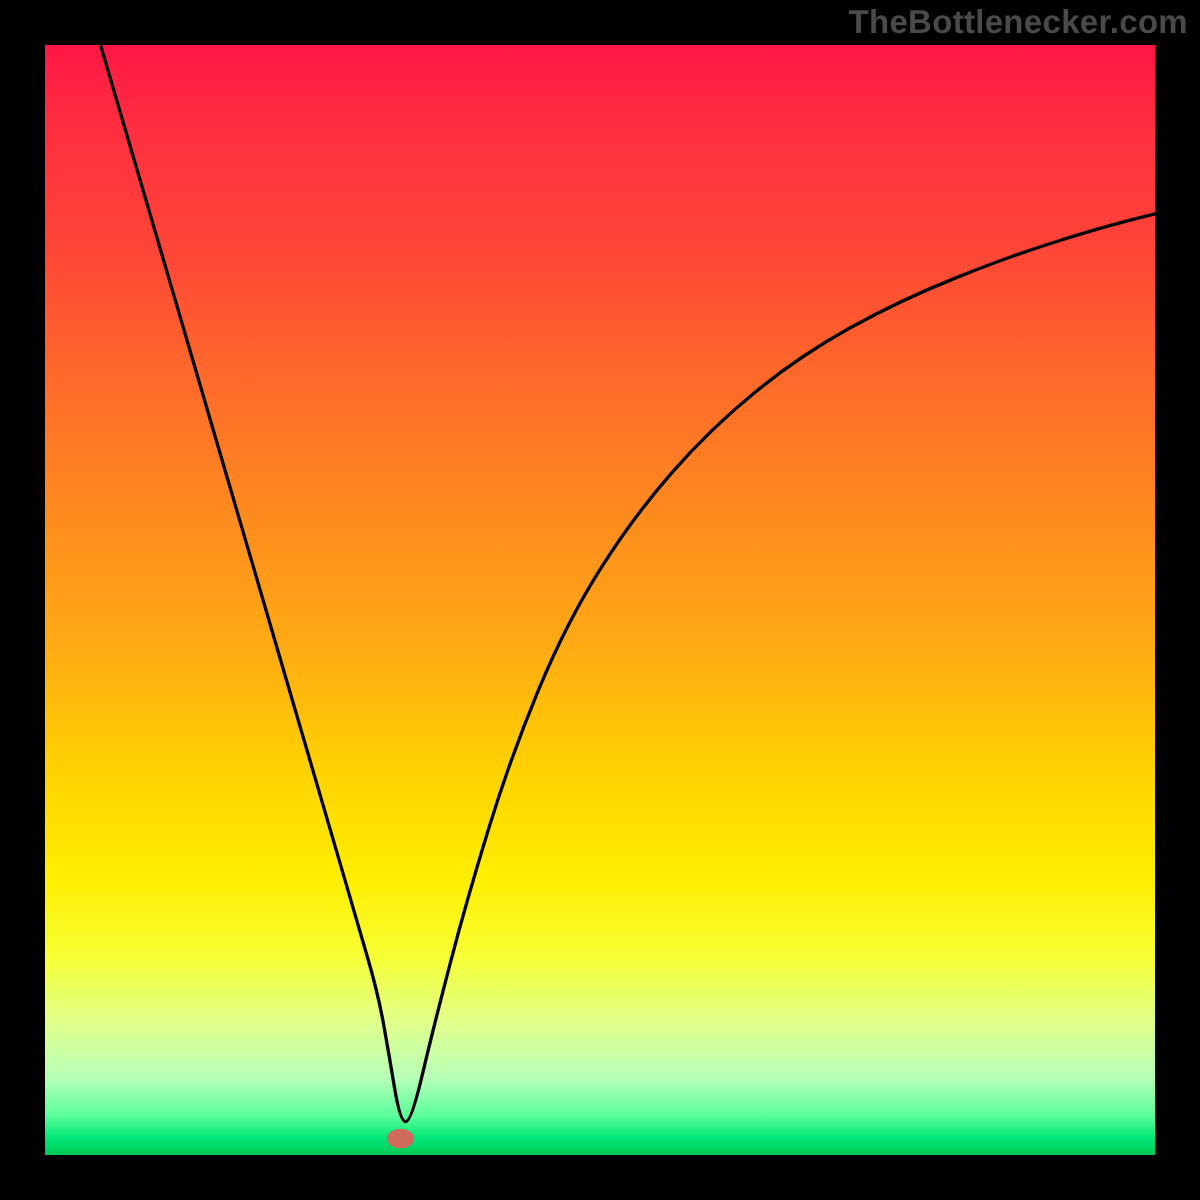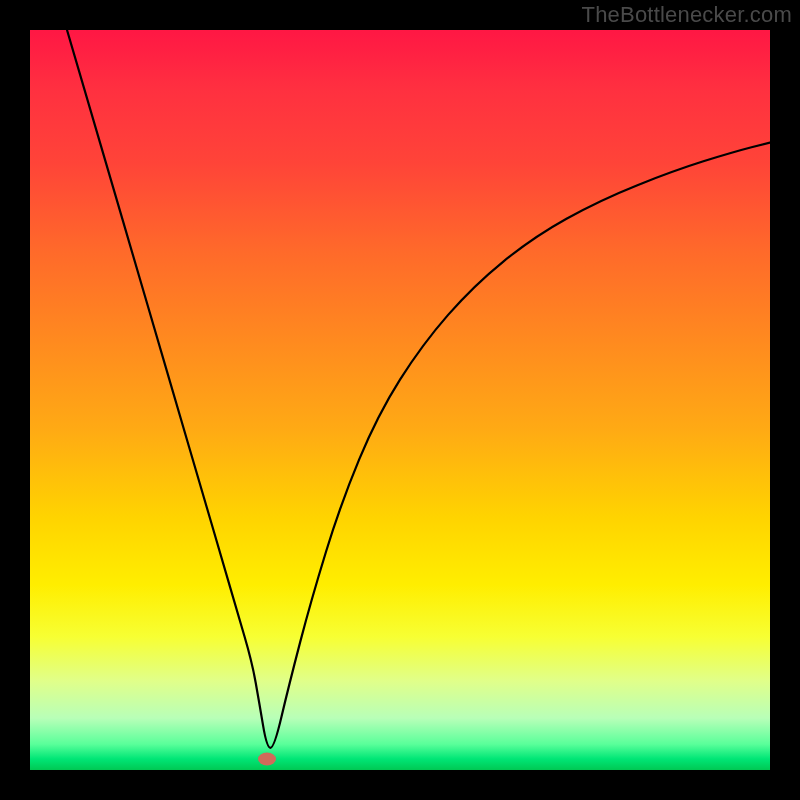--- a/index.html
+++ b/index.html
@@ -34,21 +34,21 @@
       #00e676 98.5%,
       #00c853 100%
     );
   }
   .watermark {
     position: absolute;
     top: 2px;
     right: 8px;
     color: #4a4a4a;
     font-size: 22px;
-    font-weight: 400;
+    font-weight: 700;
     letter-spacing: 0.2px;
     z-index: 10;
   }
   .curve-svg {
     position: absolute;
     left: 0;
     top: 0;
     width: 100%;
     height: 100%;
     z-index: 5;

